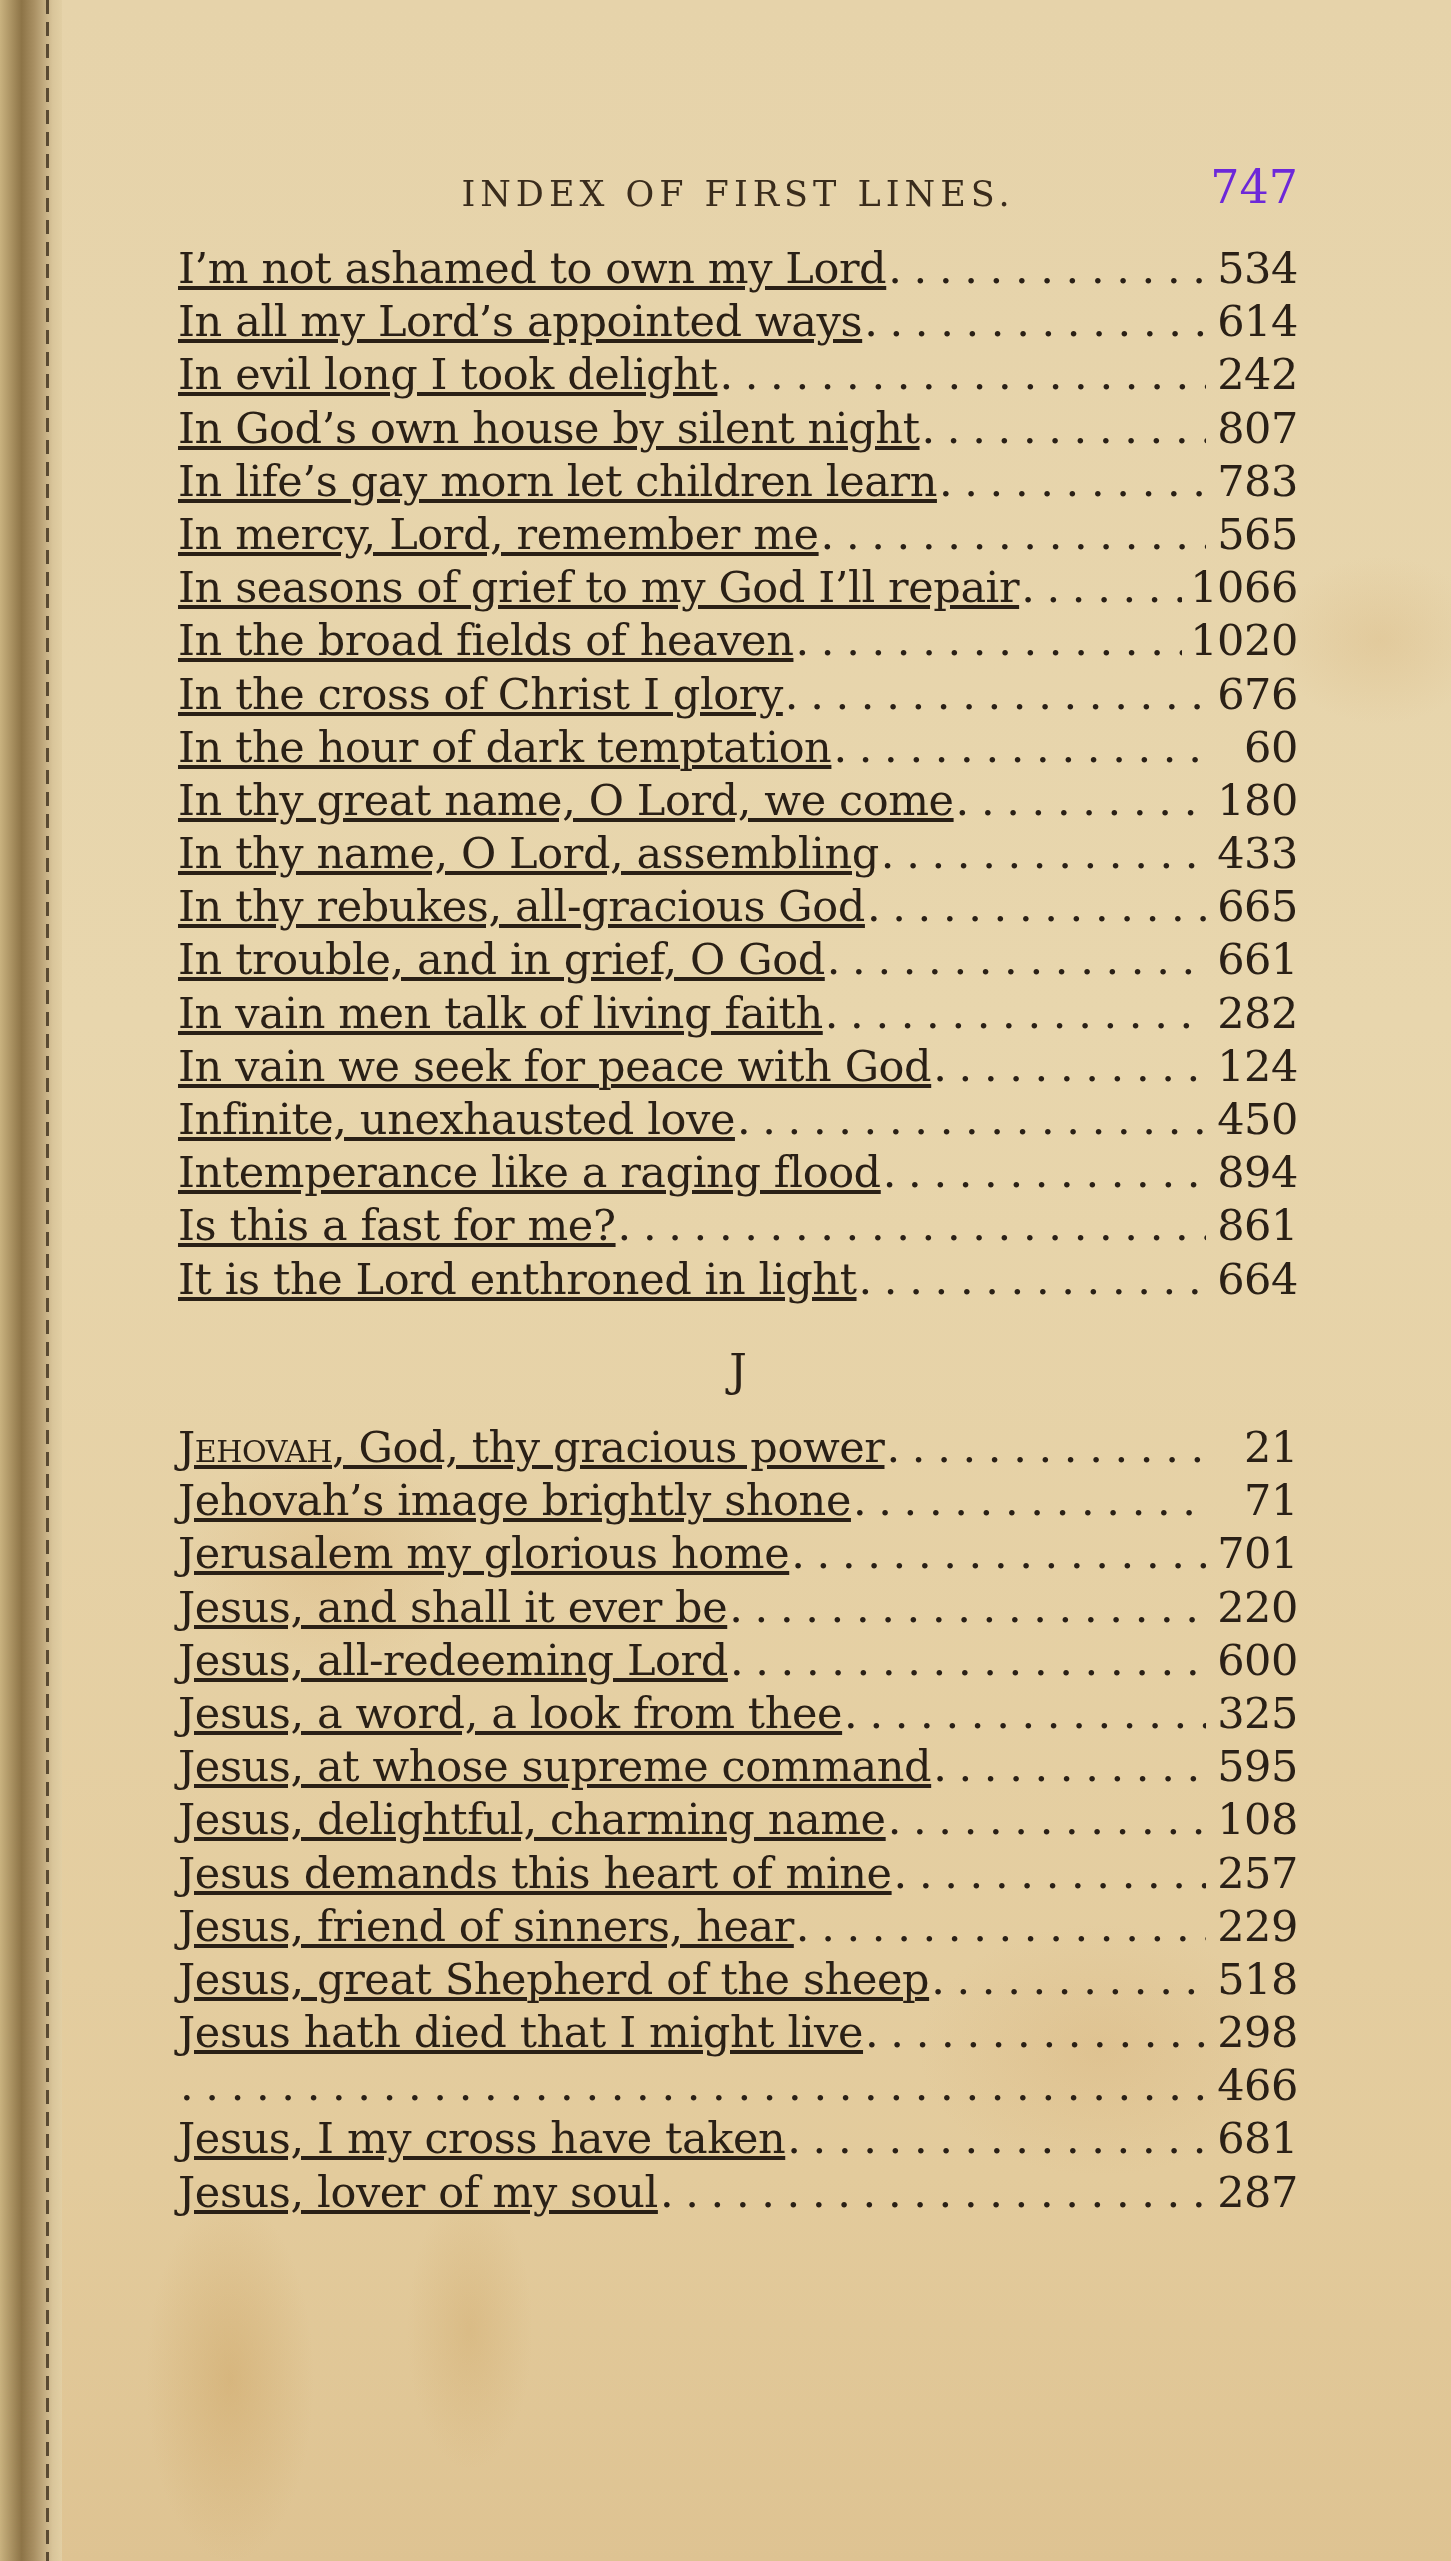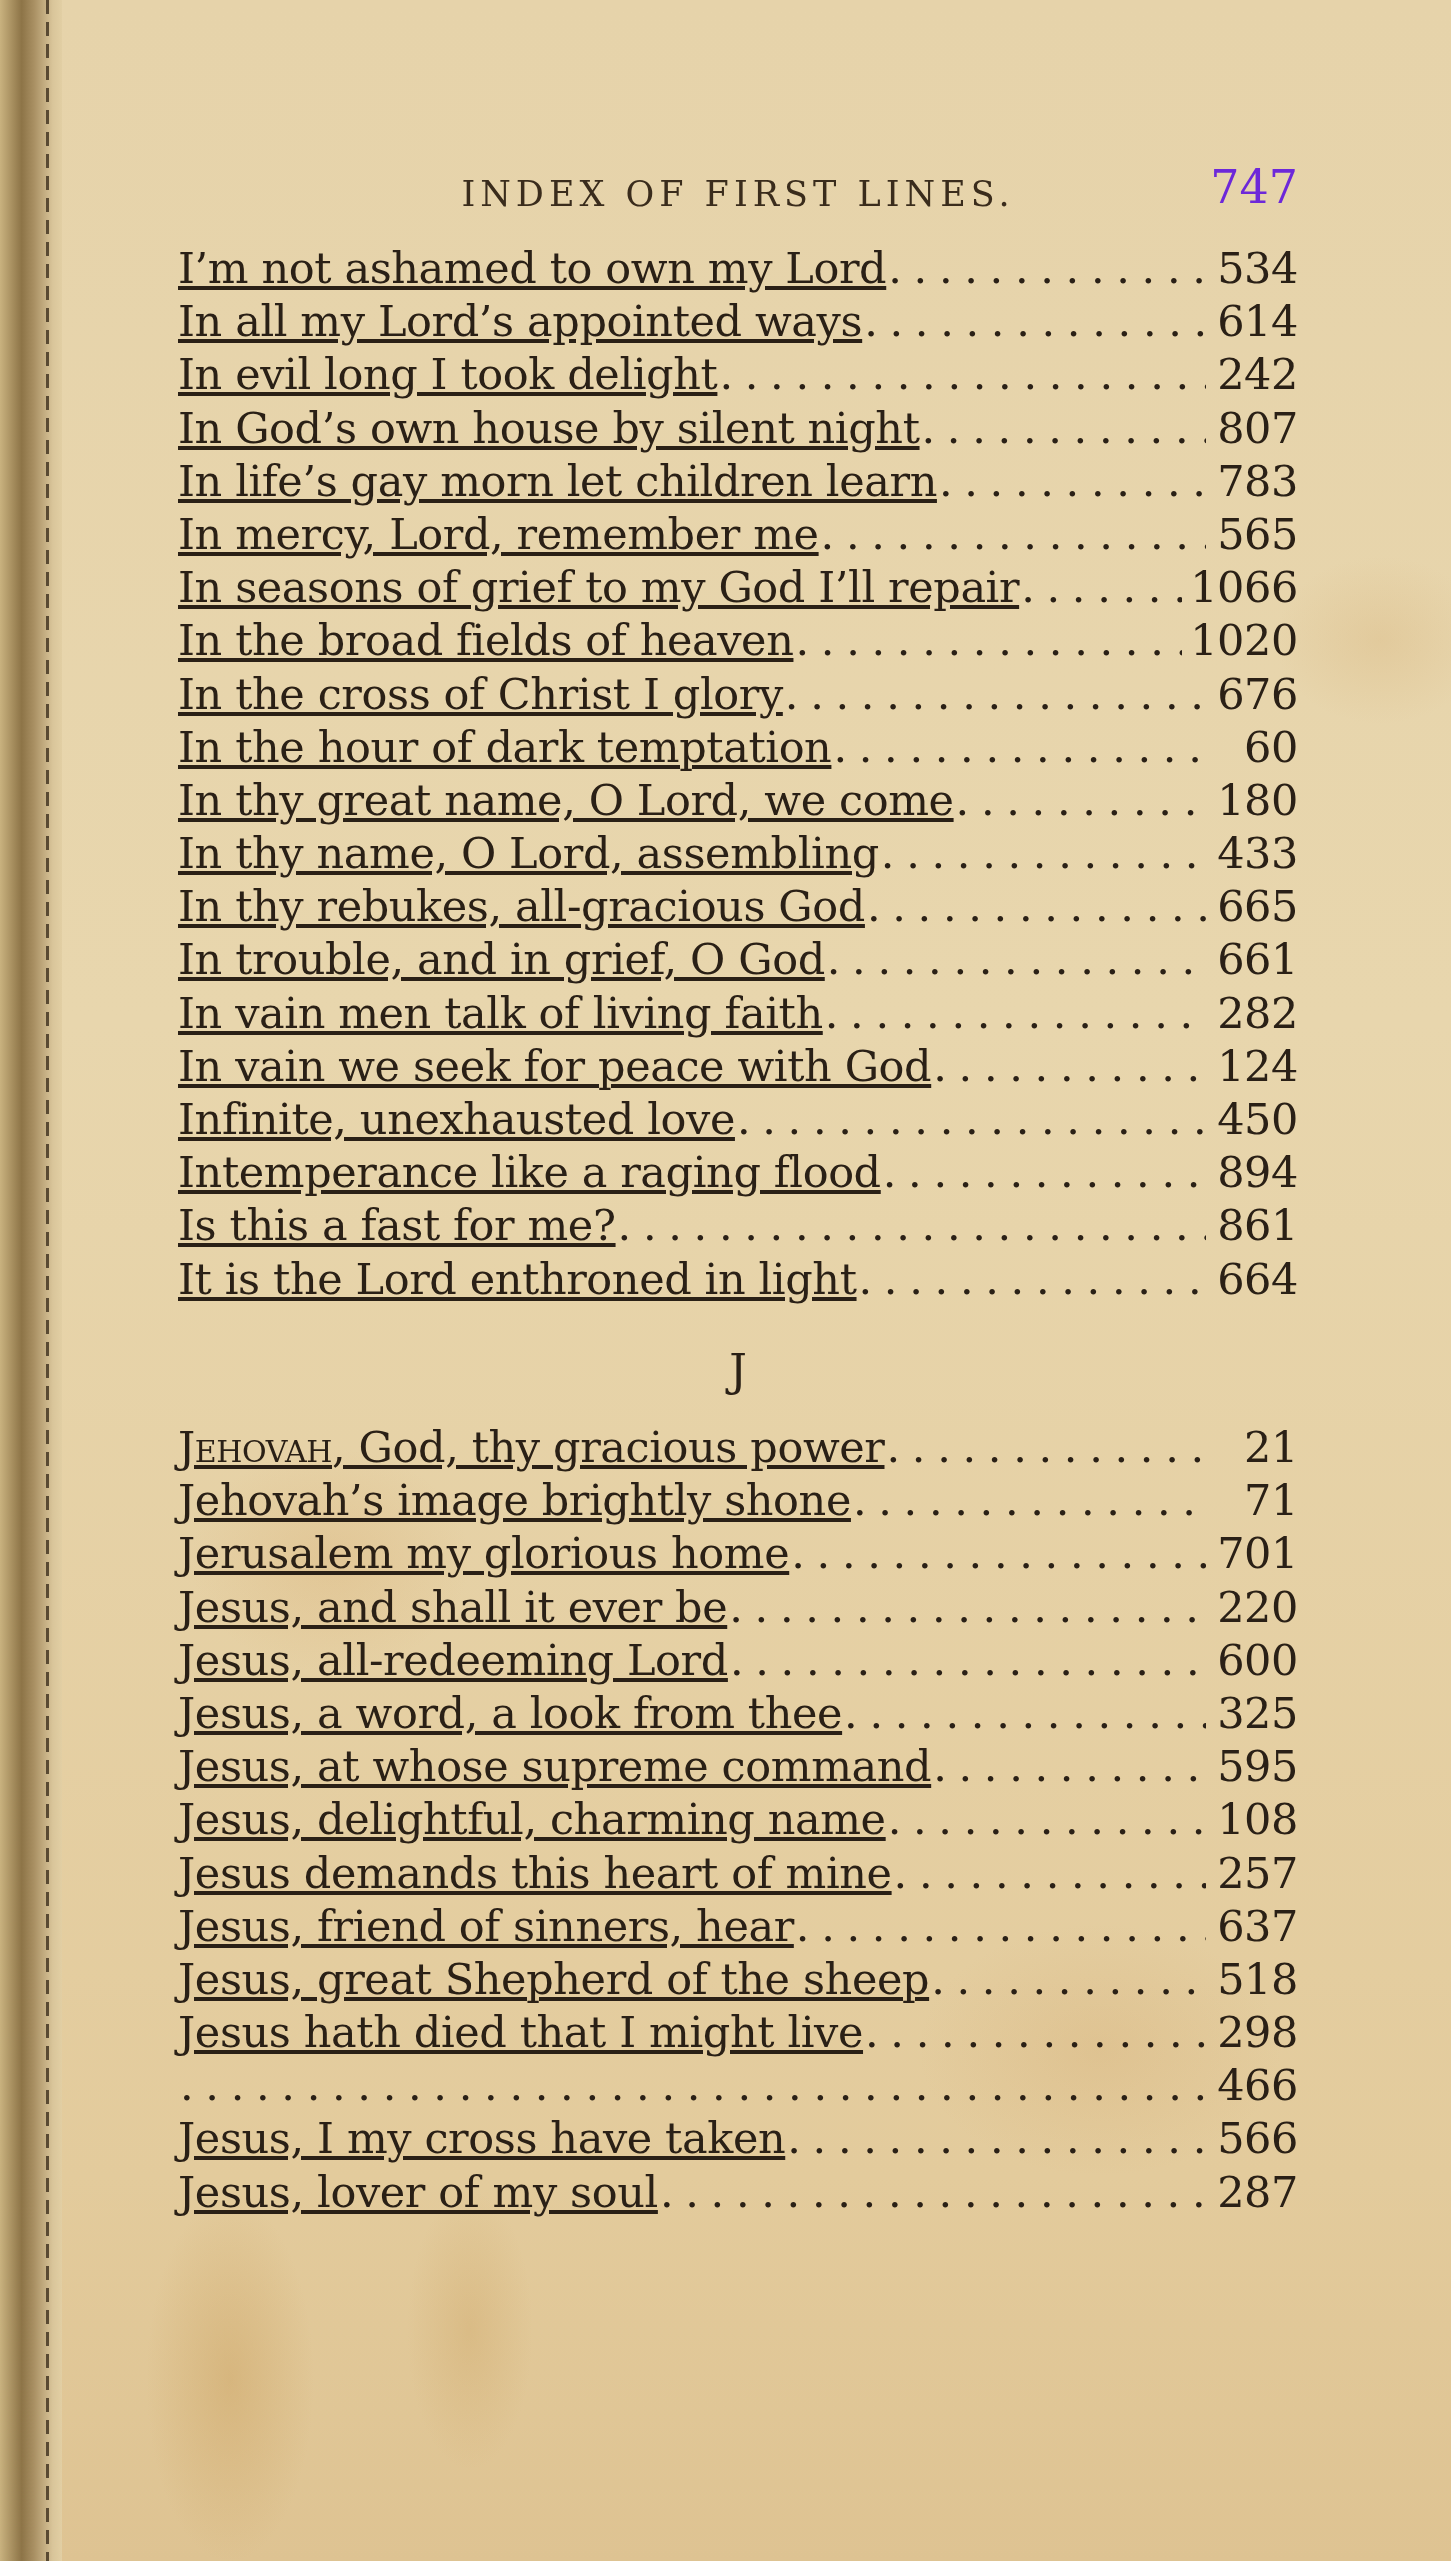--- a/index.html
+++ b/index.html
@@ -273,39 +273,39 @@
       <span class="entry-page">108</span>
     </div>
   <div class="entry">
       <span class="entry-text">Jesus demands this heart of mine</span>
       <span class="leader"></span>
       <span class="entry-page">257</span>
     </div>
   <div class="entry">
       <span class="entry-text">Jesus, friend of sinners, hear</span>
       <span class="leader"></span>
-      <span class="entry-page">637</span>
+      <span class="entry-page">229</span>
     </div>
   <div class="entry">
       <span class="entry-text">Jesus, great Shepherd of the sheep</span>
       <span class="leader"></span>
       <span class="entry-page">518</span>
     </div>
   <div class="entry">
       <span class="entry-text">Jesus hath died that I might live</span>
       <span class="leader"></span>
       <span class="entry-page">298</span>
     </div>
   <div class="entry">
       <span class="leader"></span>
       <span class="entry-page">466</span>
     </div>
   <div class="entry">
       <span class="entry-text">Jesus, I my cross have taken</span>
       <span class="leader"></span>
-      <span class="entry-page">566</span>
+      <span class="entry-page">681</span>
     </div>
   <div class="entry">
       <span class="entry-text">Jesus, lover of my soul</span>
       <span class="leader"></span>
       <span class="entry-page">287</span>
     </div>
 </div>
 
 </body></html>

